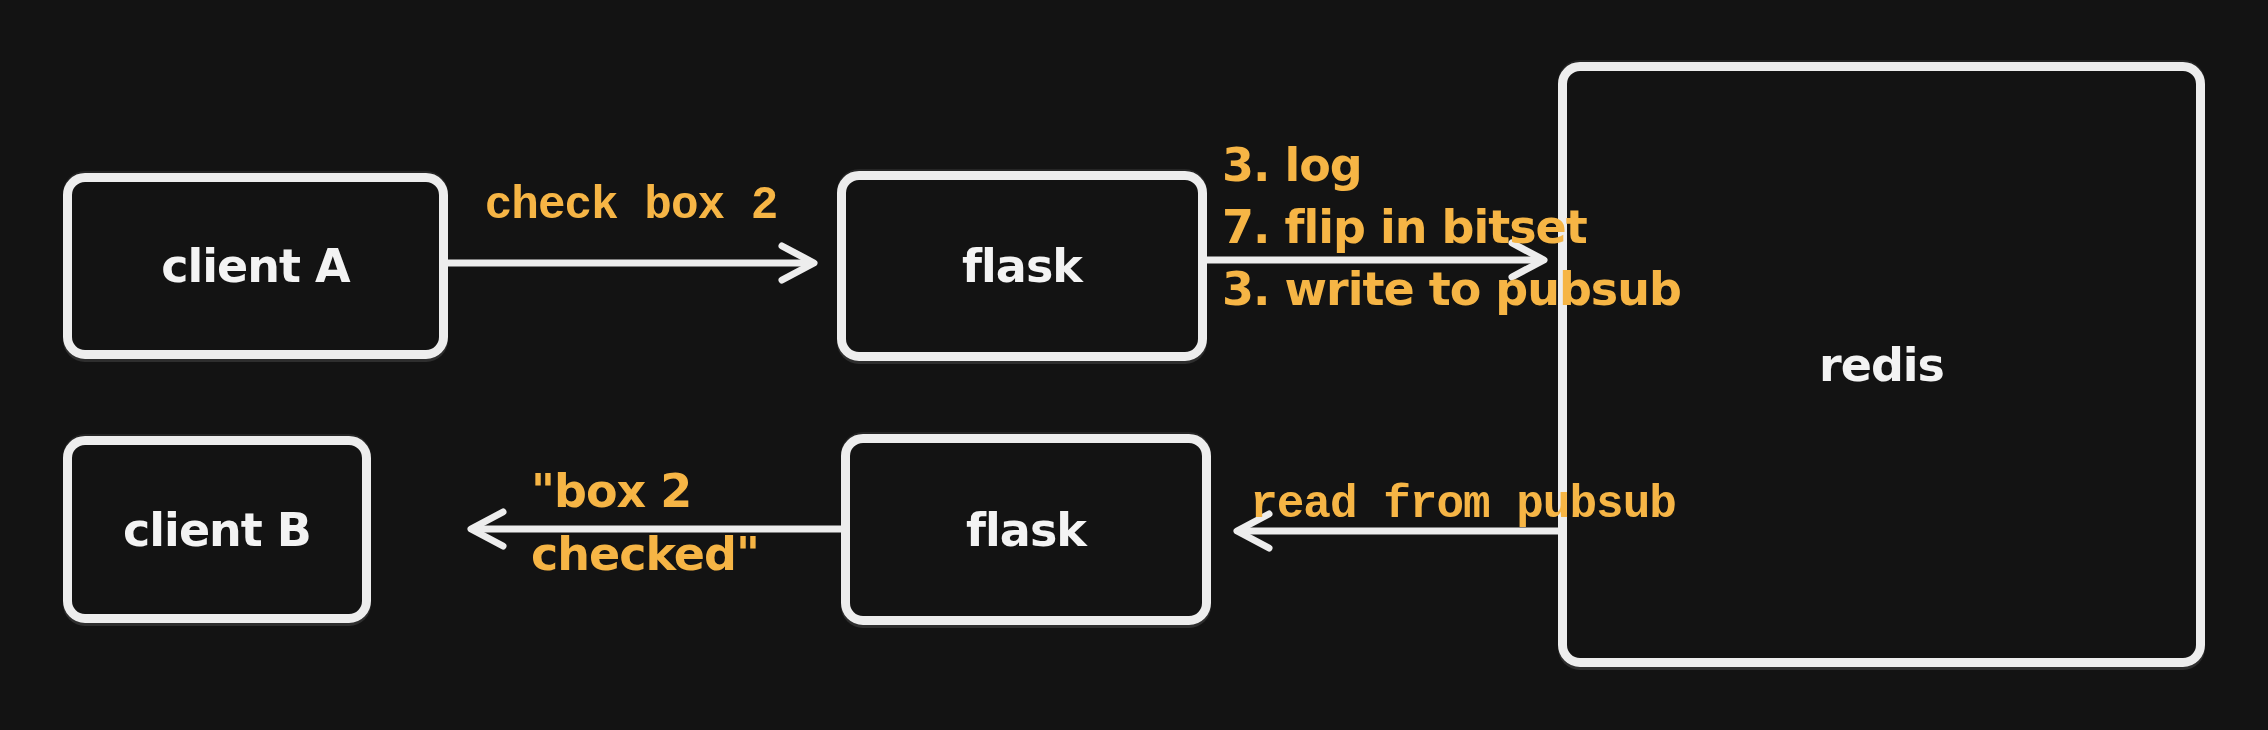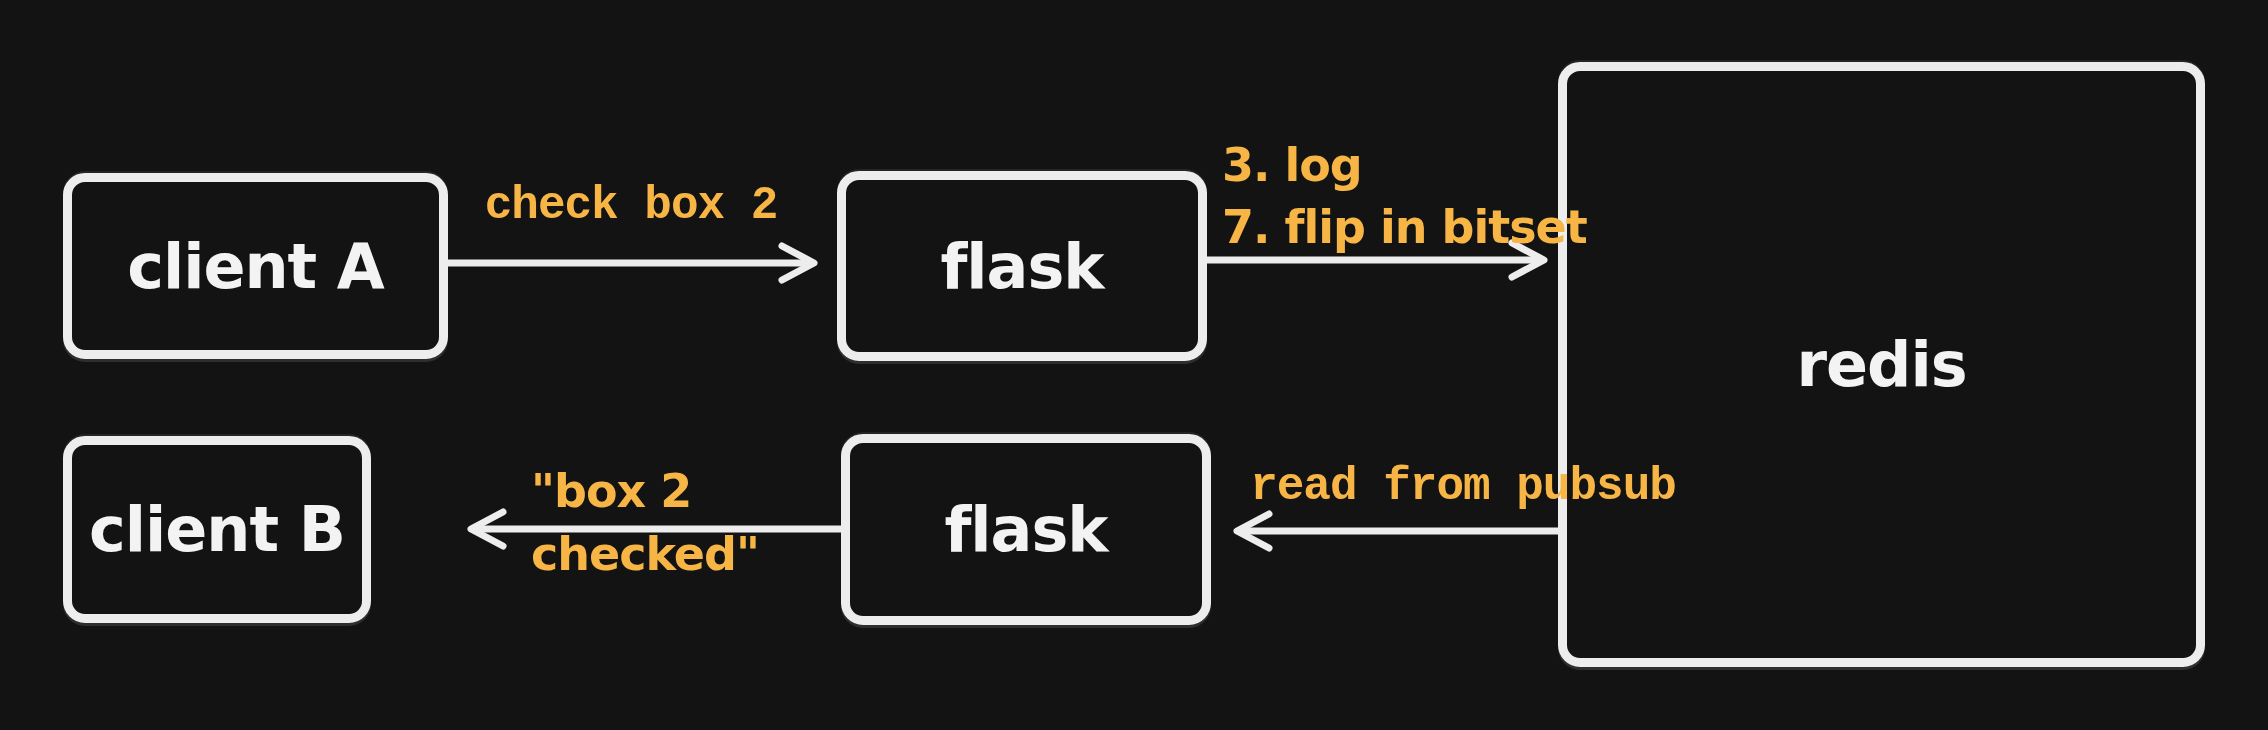--- a/index.html
+++ b/index.html
@@ -21,21 +21,21 @@
     border: 9px solid var(--stroke, #ededed);
     border-radius: 22px;
     background: transparent;
     display: flex;
     align-items: center;
     justify-content: center;
     box-shadow: 0 3px 0 rgba(120,120,120,0.28), 0 -2px 0 rgba(120,120,120,0.18);
   }
   .node .label {
     color: var(--text, #f3f3f3);
-    font-size: 62px;
+    font-size: 46px;
     font-weight: 700;
     letter-spacing: -1px;
     white-space: nowrap;
   }
   .node-client-a { left: 63px;  top: 173px; width: 385px; height: 186px; }
   .node-flask-top { left: 837px; top: 171px; width: 370px; height: 190px; }
   .node-redis    { left: 1558px; top: 62px;  width: 647px; height: 605px; }
   .node-client-b { left: 63px;  top: 436px; width: 308px; height: 187px; }
   .node-flask-bottom { left: 841px; top: 434px; width: 370px; height: 191px; }
 
@@ -58,21 +58,21 @@
     color: var(--accent, #f6b545);
     font-size: 46px;
     font-weight: 700;
     letter-spacing: -1px;
     white-space: nowrap;
     line-height: 62px;
   }
   .edge-label.centered { transform: translate(-50%, -50%); font-family: Liberation Mono, monospace; }
   .lbl-check-box { left: 631px; top: 206px; }
   .lbl-steps { left: 1222px; top: 134px; }
-  .lbl-read { left: 1463px; top: 487px; }
+  .lbl-read { left: 1463px; top: 505px; }
   .lbl-quote { left: 531px; top: 460px; line-height: 63px; }
 </style>
 </head>
 <body>
 
 <div class="stage">
 
   <svg class="edges-layer" viewBox="0 0 2268 730" xmlns="http://www.w3.org/2000/svg">
     <g>
       <path d="M448,263 H808"></path>
@@ -110,20 +110,21 @@
 
   <div class="node node-client-b">
     <span class="label">client B</span>
   </div>
 
   <div class="edge-label centered lbl-check-box">check box 2</div>
 
   <div class="edge-label lbl-steps">
     <div>3. log</div>
     <div>7. flip in bitset</div>
+    <div>3. write to pubsub</div>
   </div>
 
   <div class="edge-label centered lbl-read">read from pubsub</div>
 
   <div class="edge-label lbl-quote">
     <div>"box 2</div>
     <div>checked"</div>
   </div>
 
 </div>

